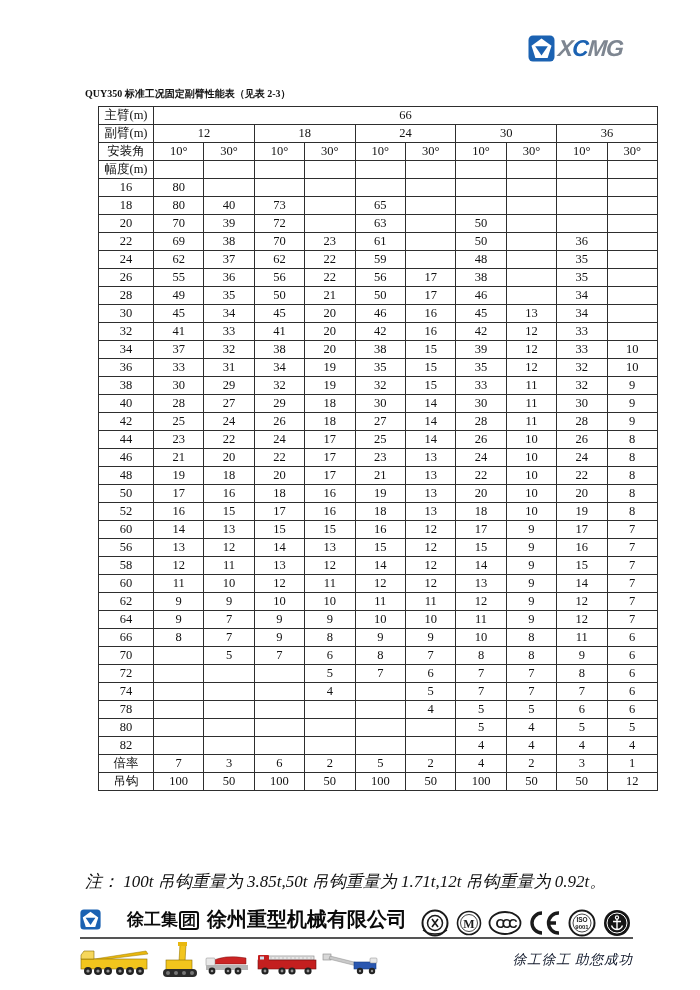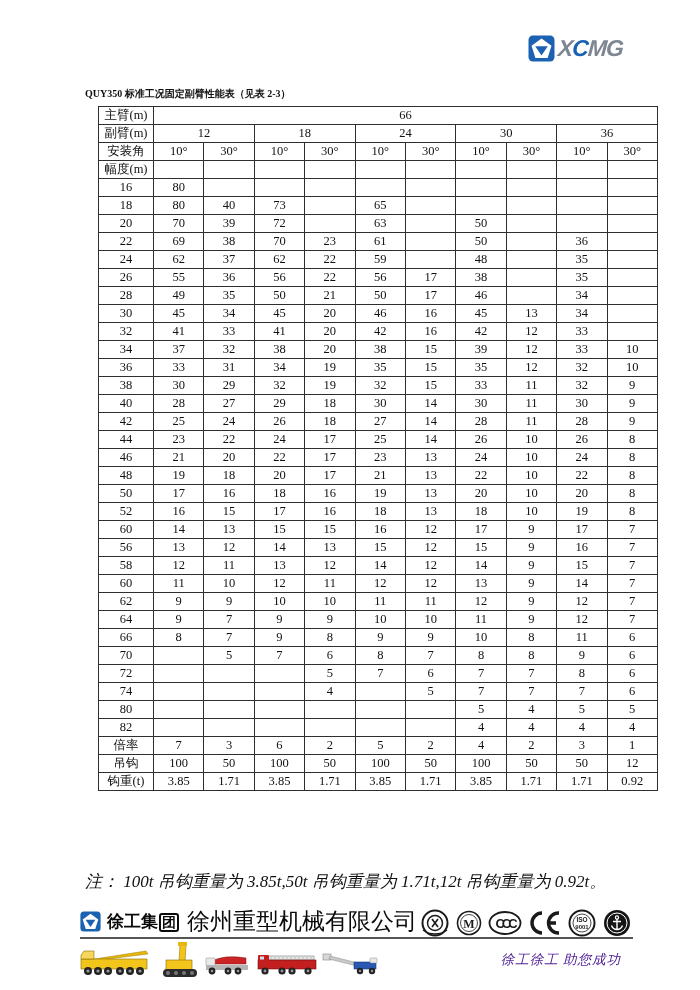--- a/index.html
+++ b/index.html
@@ -15,28 +15,28 @@
   .subtitle{position:absolute;left:85px;top:80px;font-size:14.5px;font-weight:bold;white-space:nowrap;}
   
   .lc-table{position:absolute;left:98px;top:106px;border-collapse:collapse;table-layout:fixed;width:559px;}
   .lc-table th,.lc-table td{border:1px solid #2e2e2e;height:17px;padding:0;text-align:center;
        font-size:12.5px;font-weight:normal;line-height:1;vertical-align:middle;
        font-family:"Liberation Serif","DejaVu Serif",serif;white-space:nowrap;overflow:hidden;}
   
   .note{position:absolute;left:85px;top:870px;font-size:17px;white-space:nowrap;font-style:italic;}
   
   .f-logo-row{position:absolute;left:80px;top:906px;display:flex;align-items:center;gap:6px;}
-  .f-group{font-family:"Liberation Sans","DejaVu Sans",sans-serif;font-weight:bold;font-size:17px;color:#0a0a0a;}
+  .f-group{font-family:"Liberation Sans","DejaVu Sans",sans-serif;font-weight:bold;font-size:17px;color:#0a0a0a;margin-left:20px;}
   .f-boxed{display:inline-block;border:2px solid #0a0a0a;border-radius:3px;padding:0 1px;line-height:15px;font-size:14px;margin:0 2px 0 1px;}
-  .f-company{font-family:"Liberation Sans","DejaVu Sans",sans-serif;font-weight:normal;font-size:23px;color:#0a0a0a;}
+  .f-company{font-family:"Liberation Sans","DejaVu Sans",sans-serif;font-weight:bold;font-size:20px;color:#0a0a0a;}
   .certs{position:absolute;top:908px;left:420px;width:212px;display:flex;align-items:center;justify-content:space-between;}
   .f-rule{position:absolute;left:80px;top:937px;width:553px;height:0;border-top:2px solid #555;}
   .vehicles{position:absolute;left:80px;top:942px;}
-  .slogan{position:absolute;left:486px;top:951px;width:135px;text-align:right;font-size:13.5px;
-          font-style:italic;letter-spacing:1px;color:#4c1d95;font-family:"Liberation Serif","DejaVu Serif",serif;white-space:nowrap;}
+  .slogan{position:absolute;left:498px;top:951px;width:135px;text-align:right;font-size:13.5px;
+          font-style:italic;letter-spacing:1px;color:#0f172a;font-family:"Liberation Serif","DejaVu Serif",serif;white-space:nowrap;}
 </style>
 </head>
 <body>
 
 <div class="page">
 
   <div class="brand">
     <svg width="27" height="27" viewBox="0 0 27 27">
       <rect x="0.5" y="0.5" width="26" height="26" rx="4.5" fill="#1b62b2"></rect>
       <path d="M13.5 3.5 L23.5 10.8 L19.6 23 L7.4 23 L3.5 10.8 Z" fill="#ffffff"></path>
@@ -462,20 +462,33 @@
           <td></td>
           <td>4</td>
           <td></td>
           <td>5</td>
           <td>7</td>
           <td>7</td>
           <td>7</td>
           <td>6</td>
         </tr>
         <tr>
+          <th>78</th>
+          <td></td>
+          <td></td>
+          <td></td>
+          <td></td>
+          <td></td>
+          <td>4</td>
+          <td>5</td>
+          <td>5</td>
+          <td>6</td>
+          <td>6</td>
+        </tr>
+        <tr>
           <th>80</th>
           <td></td>
           <td></td>
           <td></td>
           <td></td>
           <td></td>
           <td></td>
           <td>5</td>
           <td>4</td>
           <td>5</td>
@@ -512,33 +525,20 @@
           <td>100</td>
           <td>50</td>
           <td>100</td>
           <td>50</td>
           <td>100</td>
           <td>50</td>
           <td>100</td>
           <td>50</td>
           <td>50</td>
           <td>12</td>
-        </tr>
-        <tr>
-          <th>钩重(t)</th>
-          <td>3.85</td>
-          <td>1.71</td>
-          <td>3.85</td>
-          <td>1.71</td>
-          <td>3.85</td>
-          <td>1.71</td>
-          <td>3.85</td>
-          <td>1.71</td>
-          <td>1.71</td>
-          <td>0.92</td>
         </tr>
       </tbody>
   </table>
 
   <div class="note">注： 100t 吊钩重量为 3.85t,50t 吊钩重量为 1.71t,12t 吊钩重量为 0.92t。</div>
 
   <div class="f-logo-row">
     <svg width="21" height="21" viewBox="0 0 27 27">
       <rect x="0.5" y="0.5" width="26" height="26" rx="4.5" fill="#1b62b2"></rect>
       <path d="M13.5 3.5 L23.5 10.8 L19.6 23 L7.4 23 L3.5 10.8 Z" fill="#ffffff"></path>

